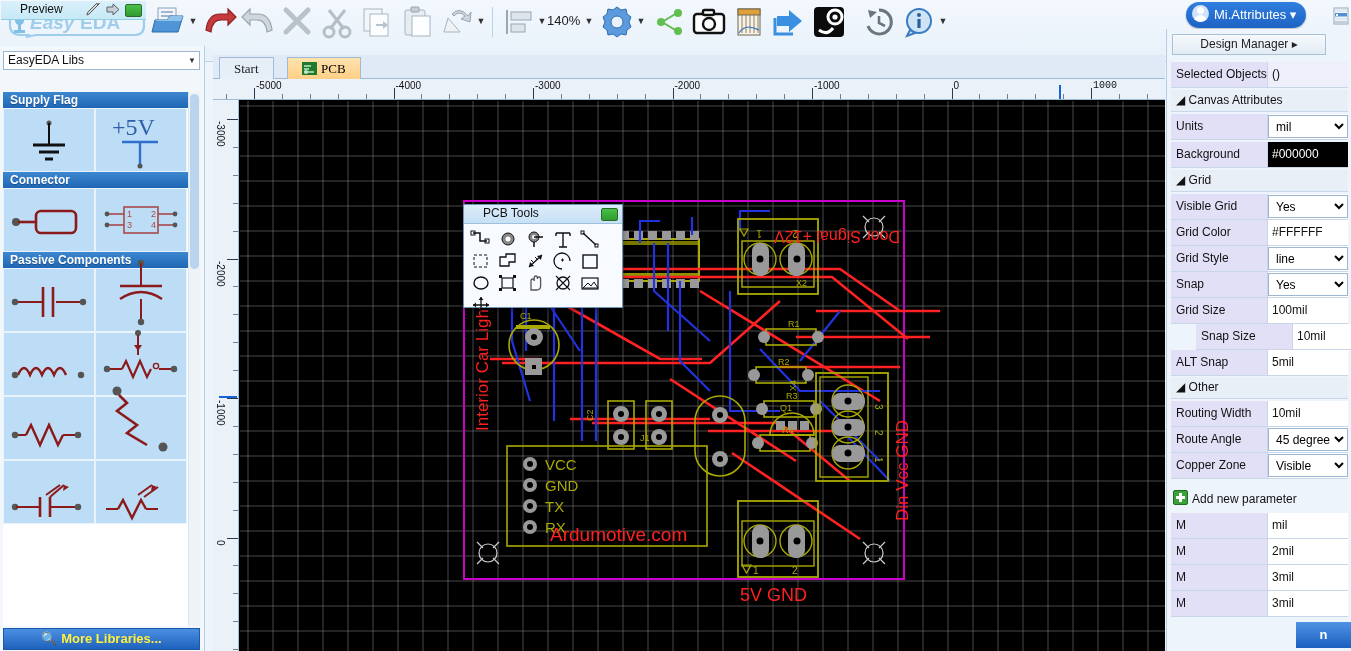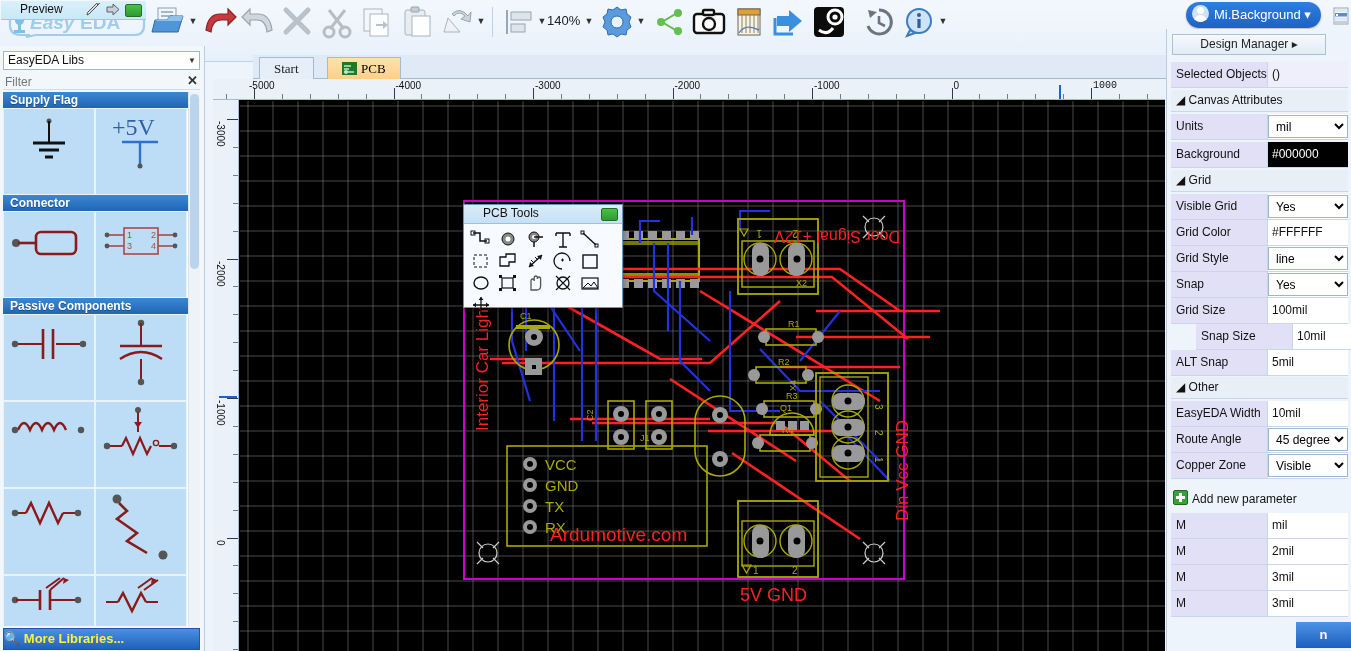--- a/index.html
+++ b/index.html
@@ -45,31 +45,31 @@
   #filterrow{position:absolute;left:3px;top:26px;width:197px;height:18px;
     border-bottom:1px solid #cfdcea;box-sizing:border-box;}
   #filterinput{position:absolute;left:0;top:0;width:175px;height:17px;border:0;
     background:transparent;color:#9a9a9a;font-size:12px;outline:none;font-family:inherit;}
   #filterclear{position:absolute;right:2px;top:1px;font-size:13px;color:#333;cursor:pointer;font-weight:bold;}
   #libscroll{position:absolute;left:3px;top:46px;width:197px;height:534px;overflow:hidden;background:#fff;}
   .lib-head{background:linear-gradient(#3d87d0,#1f66b5);color:#fff;font-weight:bold;
     font-size:12px;padding:1px 7px;height:16px;box-sizing:border-box;line-height:15px;
     text-shadow:0 1px 0 rgba(0,0,0,.3);}
   .lib-grid{display:flex;flex-wrap:wrap;}
-  .lib-cell{width:92px;height:87px;background:#bcddf5;border:1px solid #e8f3fc;
-    box-sizing:border-box;display:flex;align-items:flex-start;justify-content:center;cursor:pointer;}
+  .lib-cell{width:92px;height:64px;background:#bcddf5;border:1px solid #e8f3fc;
+    box-sizing:border-box;display:flex;align-items:flex-end;justify-content:center;cursor:pointer;}
   #libsb{position:absolute;right:0;top:0;width:11px;height:534px;background:#eef3f8;border-left:1px solid #dbe5ee;}
   #libsb i{position:absolute;left:1px;top:2px;width:9px;height:175px;background:#b9d4ec;border-radius:5px;display:block;}
   #morelibs{position:absolute;left:3px;top:582px;width:197px;height:22px;
     background:linear-gradient(#4a90e2,#1f62bd);border:1px solid #1d58a8;box-sizing:border-box;
-    color:#ffef40;font-weight:bold;font-size:13px;line-height:20px;cursor:pointer;}
+    color:#ffef40;font-weight:bold;font-size:13px;line-height:20px;text-align:center;cursor:pointer;}
 
   
   #tabstrip{position:absolute;left:213px;top:55px;width:952px;height:24px;
-    background:#dfeaf6;border-bottom:1px solid #9fbbd6;box-sizing:border-box;margin-left:40px;}
+    background:#dfeaf6;border-bottom:1px solid #9fbbd6;box-sizing:border-box;}
   .tab{position:absolute;top:2px;height:22px;line-height:21px;padding:0 14px;
     font-family:"Liberation Serif",serif;font-size:13px;box-sizing:border-box;cursor:pointer;
     border:1px solid #9fbbd6;border-bottom:none;}
   .tab.inactive{background:#e6eff8;color:#222;}
   .tab.active{background:linear-gradient(#ffe2ae,#ffcf86);color:#000;}
   .tabicon{display:inline-block;width:15px;height:13px;vertical-align:-2px;margin-right:4px;}
 
   
   #canvasWrap{position:absolute;left:213px;top:79px;width:952px;height:572px;background:#000;}
   #rulerTop{position:absolute;left:0;top:0;width:952px;height:21px;
@@ -301,42 +301,38 @@
     <svg width="38" height="36" viewBox="0 0 38 36">
       <circle cx="19" cy="17" r="12" fill="#cfe3f6" stroke="#3a7cc0" stroke-width="2"></circle>
       <path d="M10 26 l-3 6 l8 -3z" fill="#cfe3f6" stroke="#3a7cc0" stroke-width="2"></path>
       <circle cx="19" cy="11" r="2" fill="#2a5f9e"></circle>
       <rect x="17.4" y="15" width="3.2" height="9" fill="#2a5f9e"></rect>
     </svg>
   </div>
   <div class="tb-caret" style="left:938px;">▼</div>
 
   <div id="userpill">
-    <span class="ava"></span><span>Mi.Background</span> ▾
+    <span class="ava"></span><span>Mi.Attributes</span> ▾
   </div>
   <div id="panelicon">
     <svg width="18" height="22" viewBox="0 0 18 22">
       <rect x="2" y="2" width="14" height="16" fill="#f4f8fc" stroke="#9aa8b6"></rect>
       <rect x="3" y="3" width="12" height="3" fill="#dfe9f3"></rect>
       <rect x="3" y="7" width="12" height="3.5" fill="#4f8fd8"></rect>
       <rect x="3" y="11.5" width="12" height="3" fill="#dfe9f3"></rect>
       <rect x="3" y="15" width="12" height="2.5" fill="#c3ced9"></rect>
       <rect x="4" y="8" width="2" height="2" fill="#fff"></rect>
     </svg>
   </div>
 </div>
 
 <div id="libpanel">
   <div id="libselect">
     <span>EasyEDA Libs</span>
     <span class="car">▼</span>
-  </div>
-  <div id="filterrow">
-    <input id="filterinput" placeholder="Filter" style="">
-    <span id="filterclear">✕</span>
   </div>
 
   <div id="libscroll">
 
     <div class="lib-head">Supply Flag</div>
     <div class="lib-grid">
       <div class="lib-cell">
         <svg width="60" height="60" viewBox="0 0 60 60">
           <circle cx="30" cy="12" r="2.5" fill="#555"></circle>
           <line x1="30" y1="12" x2="30" y2="34" stroke="#111" stroke-width="2"></line>
@@ -492,21 +488,21 @@
         <circle cx="4" cy="10" r="2" fill="#bfe8c3"></circle>
       </svg>
     </span><span>PCB</span>
   </div>
 </div>
 
 <div id="canvasWrap">
 
   <div id="rulerTop">
       <div class="rt maj" style="left: 41px;"></div>
-      <div class="rlbl" style="left: 36px;">-5000</div>
+      <div class="rlbl" style="left: 43px;">-5000</div>
       <div class="rt" style="left: 68.9px;"></div>
       <div class="rt" style="left: 96.8px;"></div>
       <div class="rt" style="left: 124.7px;"></div>
       <div class="rt" style="left: 152.6px;"></div>
       <div class="rt maj" style="left: 180.5px;"></div>
       <div class="rlbl" style="left: 182.5px;">-4000</div>
       <div class="rt" style="left: 208.4px;"></div>
       <div class="rt" style="left: 236.3px;"></div>
       <div class="rt" style="left: 264.2px;"></div>
       <div class="rt" style="left: 292.1px;"></div>
@@ -1056,21 +1052,21 @@
   <div class="prow" style="top:321px;">
     <span class="pk">ALT Snap</span>
     <span class="pv">5mil</span>
   </div>
 
   <div class="grouprow" style="top:348px;">
     ◢ <span>Other</span>
   </div>
 
   <div class="prow" style="top:372px;">
-    <span class="pk">EasyEDA Width</span>
+    <span class="pk">Routing Width</span>
     <span class="pv">10mil</span>
   </div>
   <div class="prow" style="top:398px;">
     <span class="pk">Route Angle</span>
     <span class="pv">
       <select>
         <option>45 degree</option>
       </select>
     </span>
   </div>

